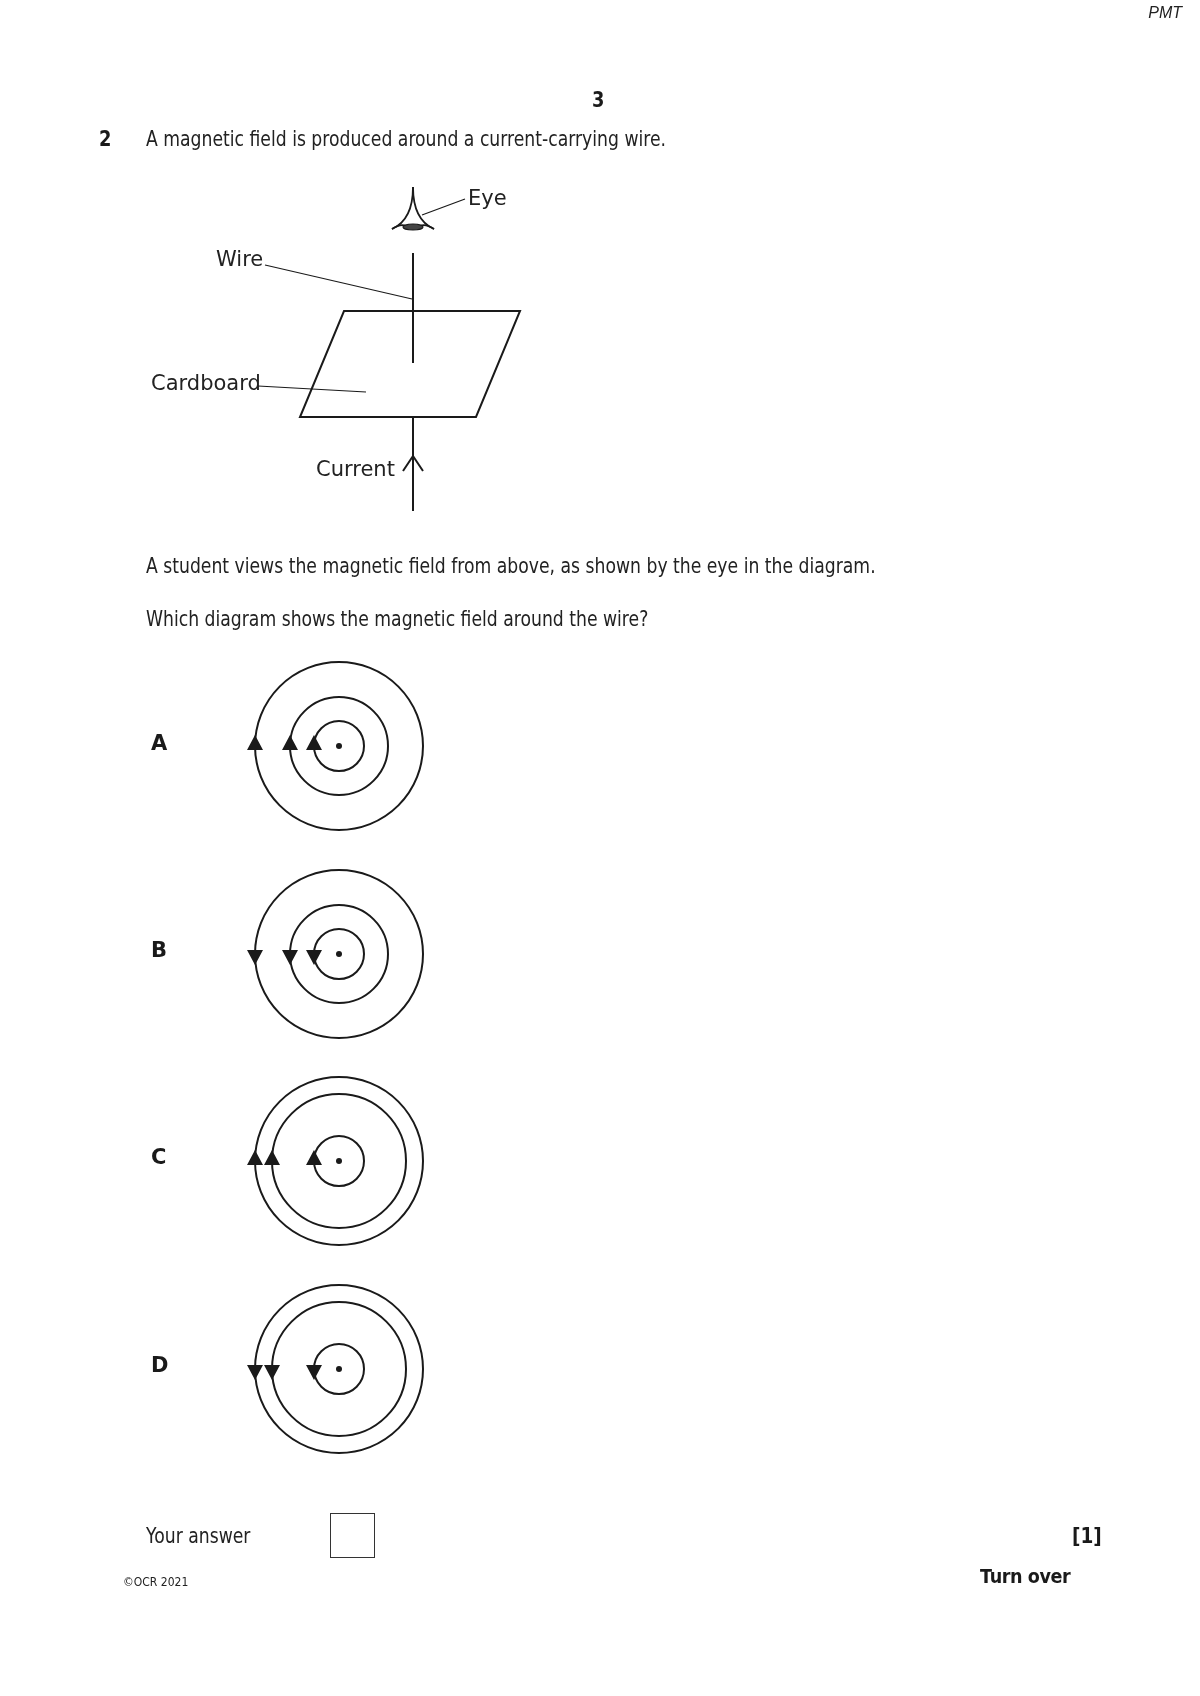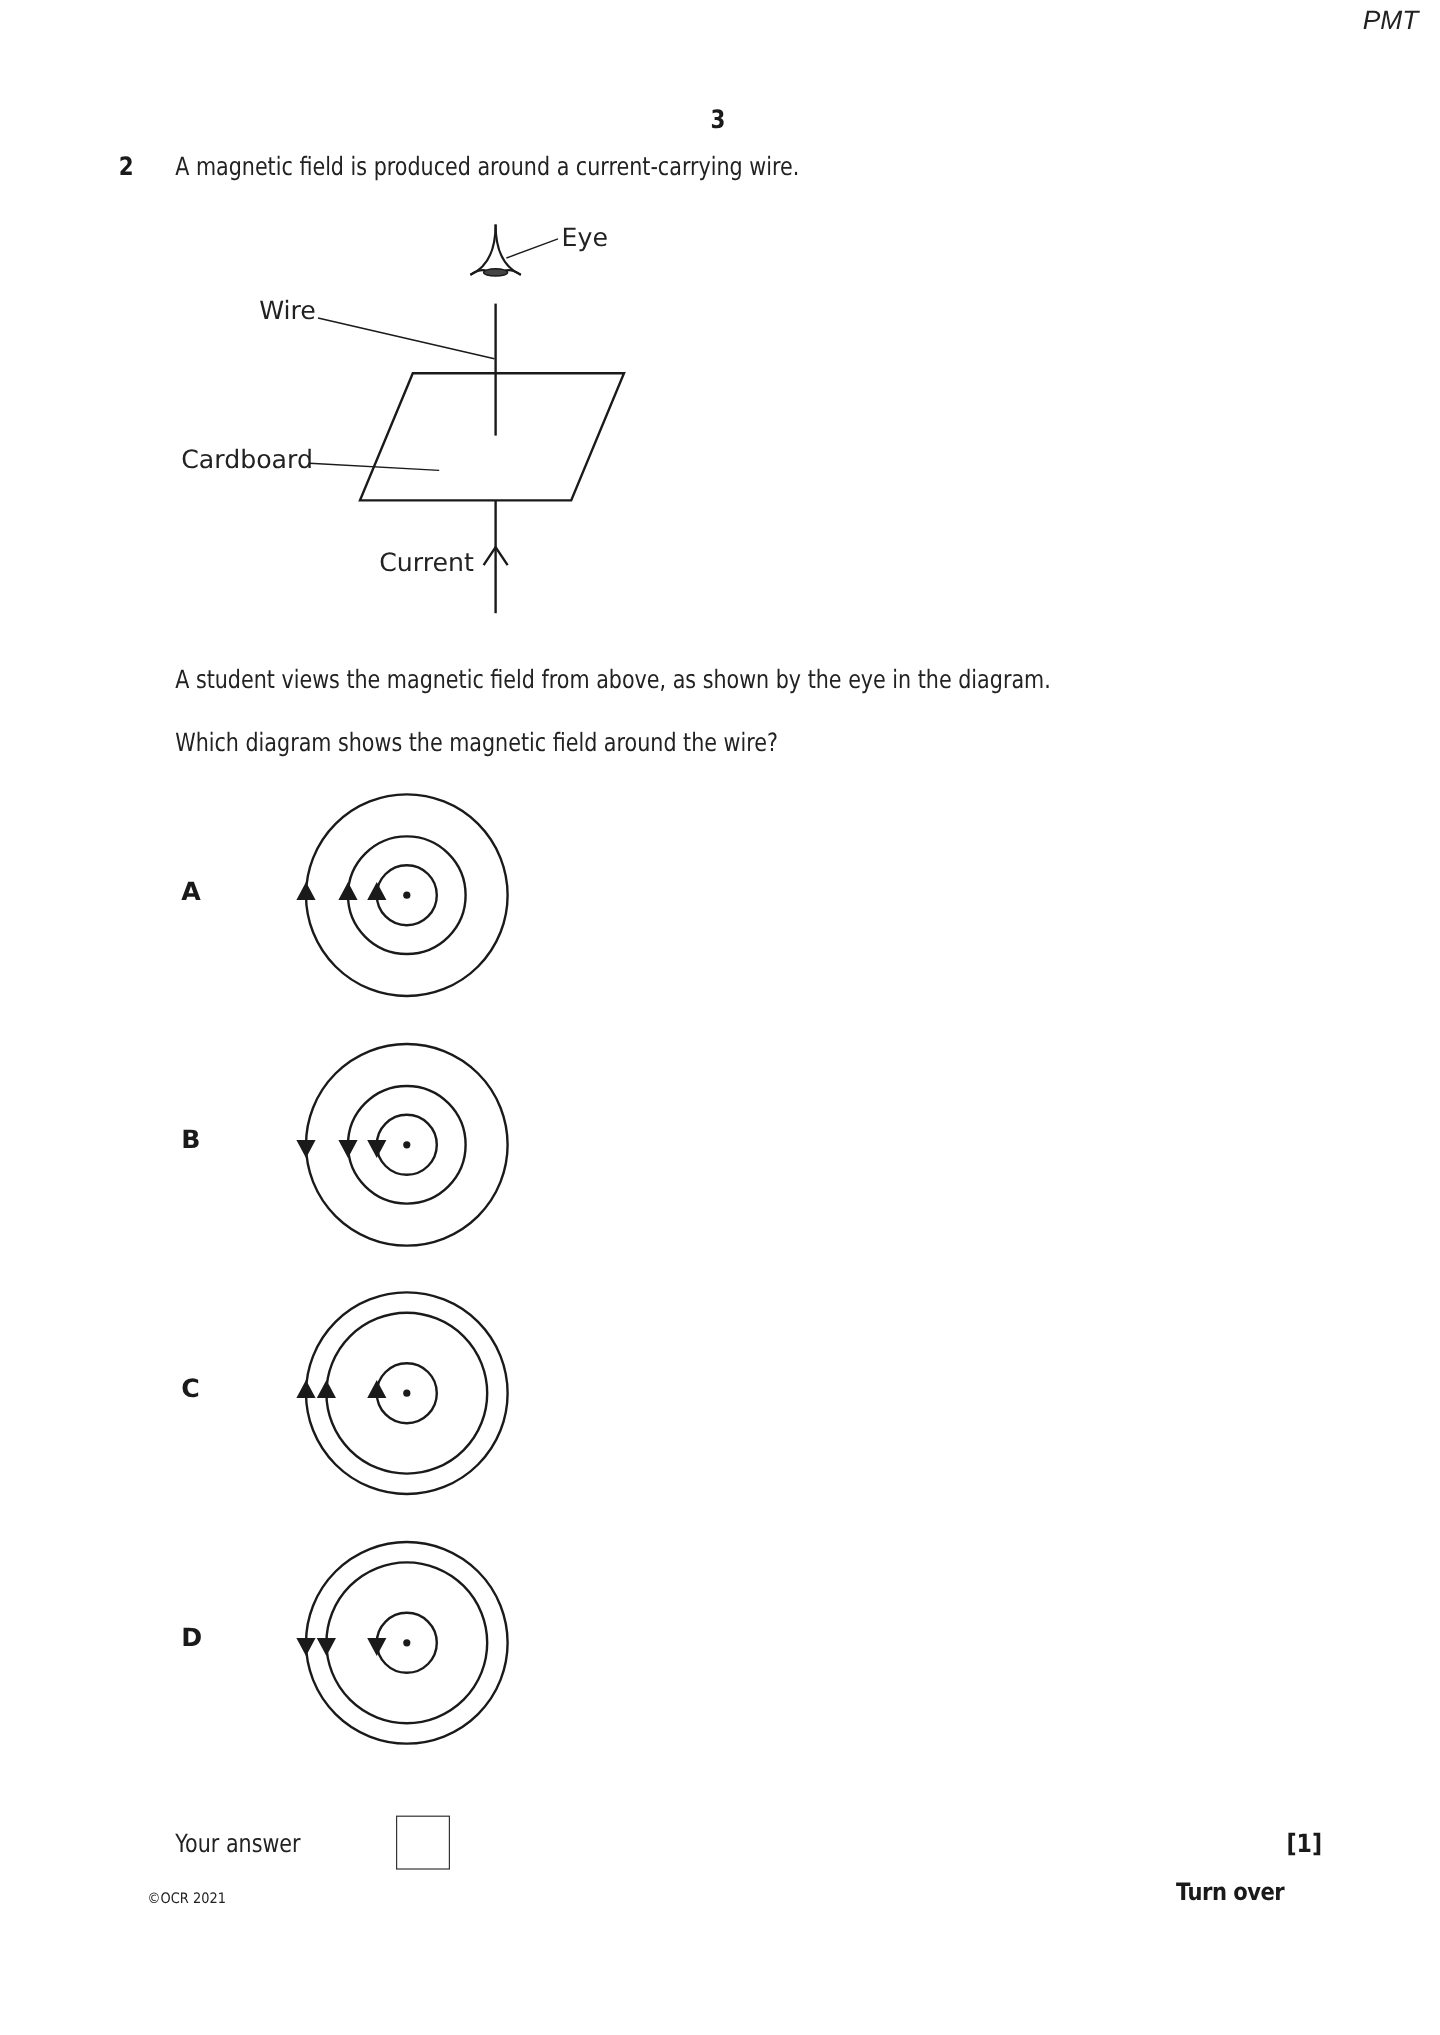--- a/index.html
+++ b/index.html
@@ -1,18 +1,18 @@
 <!DOCTYPE html>
 <html><head>
 <meta charset="utf-8">
 <style>
   html, body { margin: 0; padding: 0; background: #ffffff; }
   body { width: 1200px; height: 1696px; position: relative; overflow: hidden; color: #1a1a1a; font-family: "DejaVu Sans", sans-serif; }
   .abs { position: absolute; white-space: nowrap; }
-  .pmt { right: 18px; top: 4px; font-family: "Liberation Sans", sans-serif; font-style: italic; font-size: 22px; color: #222; }
+  .pmt { right: 18px; top: 4px; font-family: "Liberation Sans", sans-serif; font-style: italic; font-size: 16px; color: #222; }
   .page-num { left: 592px; top: 88px; font-family: "DejaVu Sans", sans-serif; font-weight: bold; font-size: 21px; transform: scaleX(0.85); transform-origin: left top; }
   .q-num { left: 99px; top: 127px; font-weight: bold; font-size: 21px; transform: scaleX(0.85); transform-origin: left top; }
   .body-text { font-family: "DejaVu Sans", sans-serif; font-size: 21px; color: #222; transform: scaleX(0.82); transform-origin: left top; }
   .q-text { left: 146px; top: 127px; }
   .p1 { left: 146px; top: 554px; }
   .p2 { left: 146px; top: 607px; }
   .opt-label { left: 151px; font-family: "DejaVu Sans", sans-serif; font-weight: bold; font-size: 21px; }
   .answer-label { left: 146px; top: 1524px; }
   .answer-box { left: 330px; top: 1513px; width: 45px; height: 45px; border: 1.3px solid #333; box-sizing: border-box; background: #fff; }
   .marks { right: 98px; top: 1524px; font-weight: bold; font-size: 21px; transform: scaleX(0.88); transform-origin: right top; }

